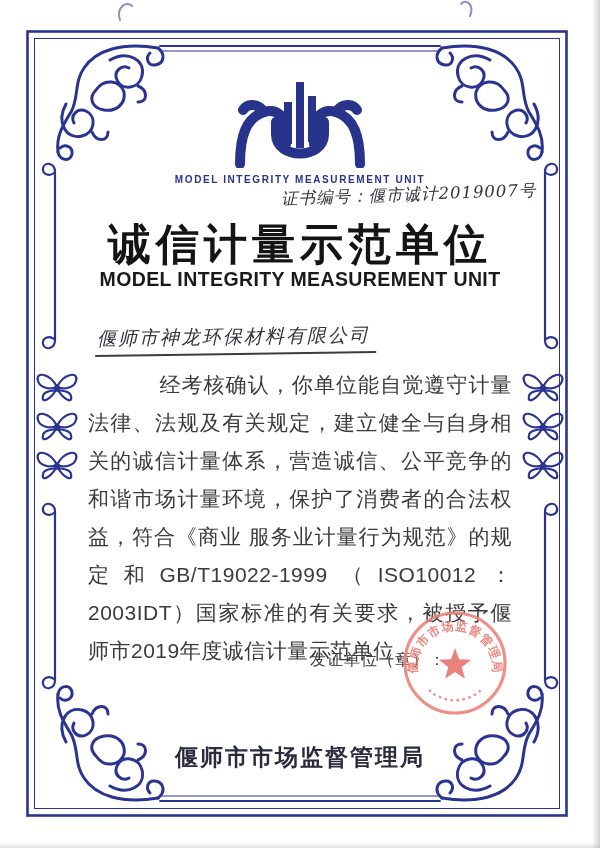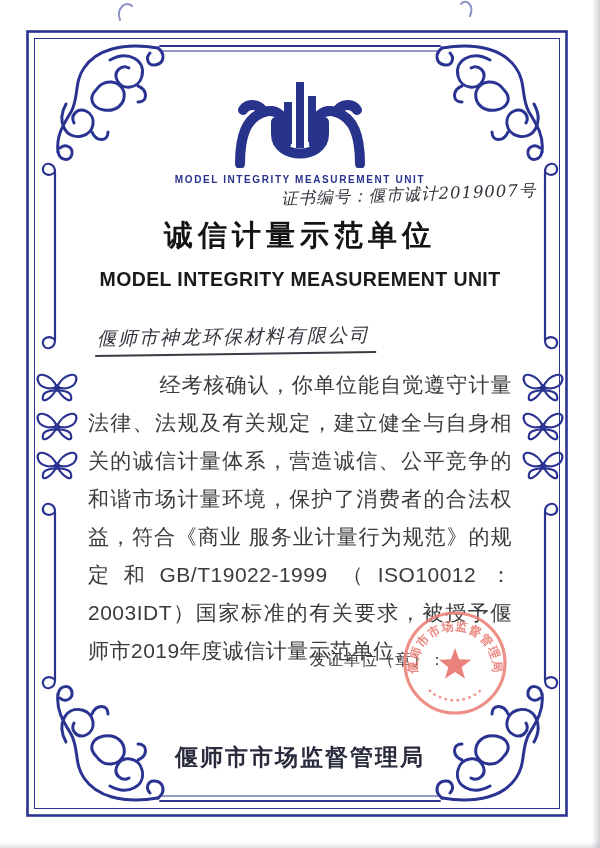--- a/index.html
+++ b/index.html
@@ -25,21 +25,21 @@
 
   .logo-wrap{position:absolute;left:0;top:76px;width:600px;text-align:center;}
   .logo-caption{margin-top:2px;font-size:10px;font-weight:bold;letter-spacing:1.6px;
     color:var(--logo-navy);font-family:"Liberation Sans",sans-serif;}
 
   .cert-no{position:absolute;top:184px;right:64px;font-size:16.5px;color:#33343c;
     transform:rotate(-2deg);font-family:"DejaVu Serif","Liberation Serif",serif;
     font-style:italic;letter-spacing:1px;}
 
   .title-cn{position:absolute;left:0;top:216px;width:600px;text-align:center;
-    font-size:29px;font-weight:bold;letter-spacing:5px;color:var(--title-black);
+    font-size:43px;font-weight:bold;letter-spacing:5px;color:var(--title-black);
     font-family:"DejaVu Serif","Liberation Serif",serif;}
   .title-en{position:absolute;left:0;top:268px;width:600px;text-align:center;
     font-size:19.5px;font-weight:800;letter-spacing:0.4px;color:#1a1a1a;
     font-family:"Liberation Sans","DejaVu Sans",sans-serif;}
 
   .company{position:absolute;left:95px;top:324px;transform:rotate(-0.8deg);
     font-family:"DejaVu Serif","Liberation Serif",serif;font-style:italic;}
   .company .hand{display:inline-block;min-width:214px;padding:0 6px 3px 2px;
     border-bottom:2px solid #3a3b45;font-size:19px;color:#33343c;letter-spacing:2px;}
 

